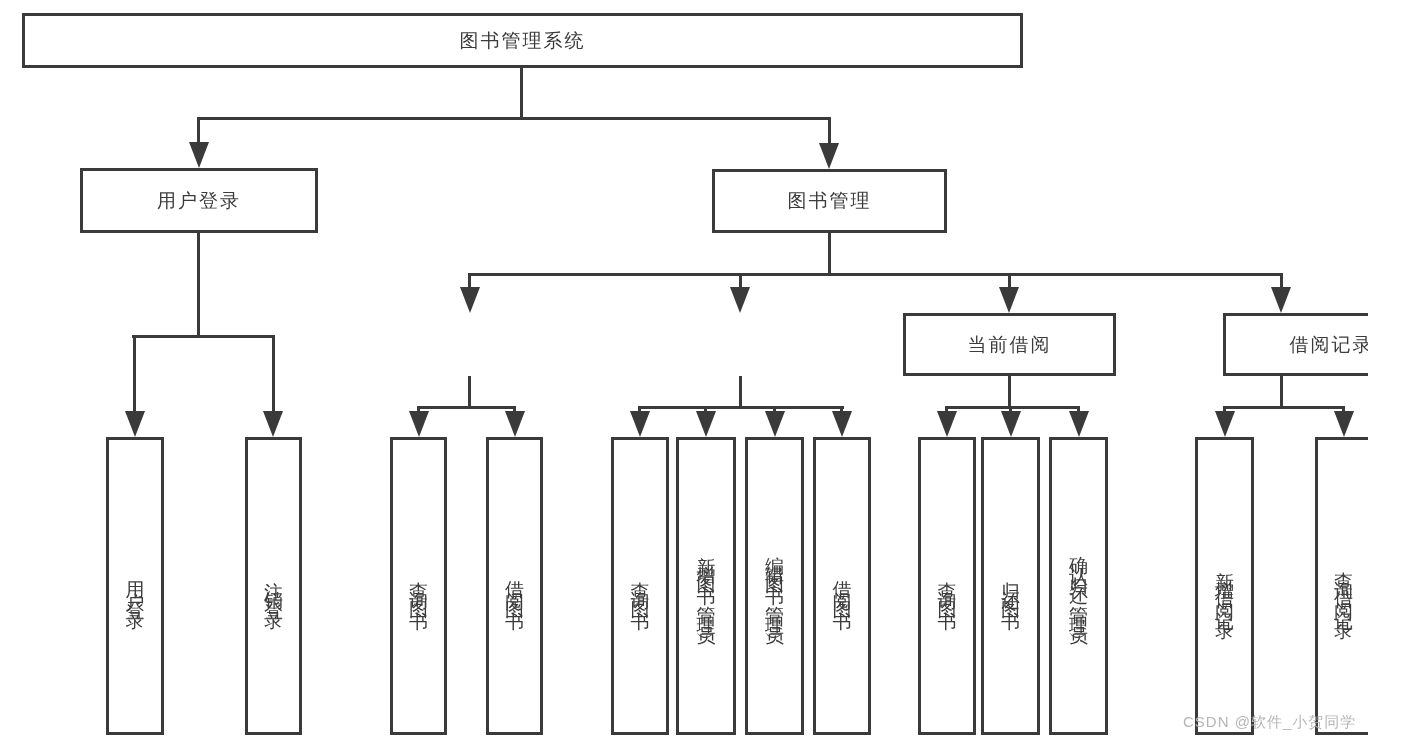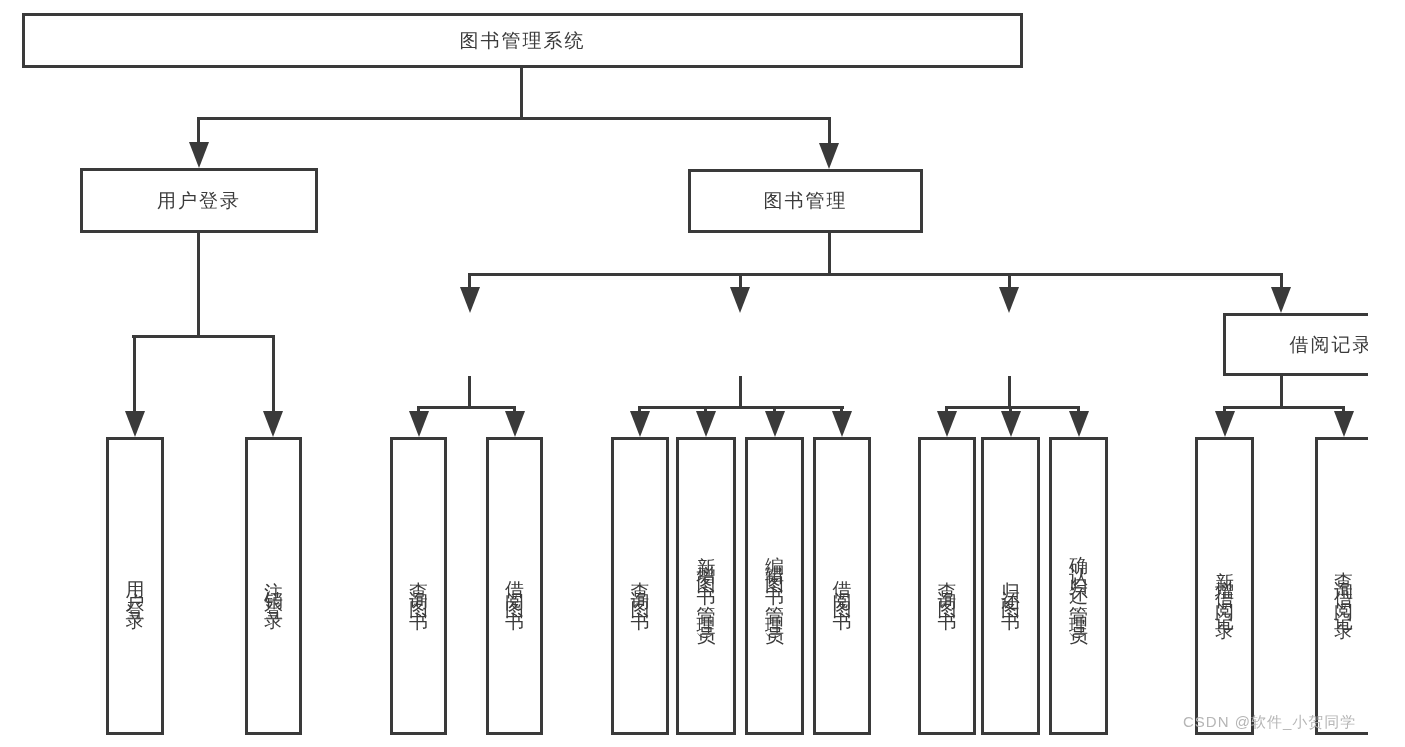--- a/index.html
+++ b/index.html
@@ -41,21 +41,21 @@
   <div class="line" style="left:520px;top:68px;width:3px;height:49px"></div>
   <div class="line" style="left:197px;top:117px;width:634px;height:3px"></div>
   <div class="line" style="left:197px;top:117px;width:3px;height:28px"></div>
   <div class="arrowhead" style="left:189px;top:142px"></div>
   <div class="line" style="left:828px;top:117px;width:3px;height:28px"></div>
   <div class="arrowhead" style="left:819px;top:143px"></div>
 
   <div class="box hbox" style="left:80px;top:168px;width:238px;height:65px">
     <span>用户登录</span>
   </div>
-  <div class="box hbox" style="left:688px;top:169px;width:235px;height:64px">
+  <div class="box hbox" style="left:712px;top:169px;width:235px;height:64px">
     <span>图书管理</span>
   </div>
 
   <div class="line" style="left:197px;top:233px;width:3px;height:102px"></div>
   <div class="line" style="left:132px;top:335px;width:143px;height:3px"></div>
   <div class="line" style="left:133px;top:335px;width:3px;height:78px"></div>
   <div class="arrowhead" style="left:125px;top:411px"></div>
   <div class="line" style="left:272px;top:335px;width:3px;height:78px"></div>
   <div class="arrowhead" style="left:263px;top:411px"></div>
 
@@ -63,20 +63,23 @@
   <div class="line" style="left:468px;top:273px;width:814px;height:3px"></div>
   <div class="line" style="left:468px;top:273px;width:3px;height:16px"></div>
   <div class="arrowhead" style="left:460px;top:287px"></div>
   <div class="line" style="left:739px;top:273px;width:3px;height:16px"></div>
   <div class="arrowhead" style="left:730px;top:287px"></div>
   <div class="line" style="left:1008px;top:273px;width:3px;height:16px"></div>
   <div class="arrowhead" style="left:999px;top:287px"></div>
   <div class="line" style="left:1280px;top:273px;width:3px;height:16px"></div>
   <div class="arrowhead" style="left:1271px;top:287px"></div>
 
+  <div class="box hbox" style="left:903px;top:313px;width:213px;height:63px">
+    <span>当前借阅</span>
+  </div>
   <div class="box hbox" style="left:1223px;top:313px;width:217px;height:63px">
     <span>借阅记录</span>
   </div>
 
   <div class="line" style="left:468px;top:376px;width:3px;height:32px"></div>
   <div class="line" style="left:417px;top:406px;width:99px;height:3px"></div>
   <div class="line" style="left:417px;top:406px;width:3px;height:8px"></div>
   <div class="arrowhead" style="left:409px;top:411px"></div>
   <div class="line" style="left:513px;top:406px;width:3px;height:8px"></div>
   <div class="arrowhead" style="left:505px;top:411px"></div>

